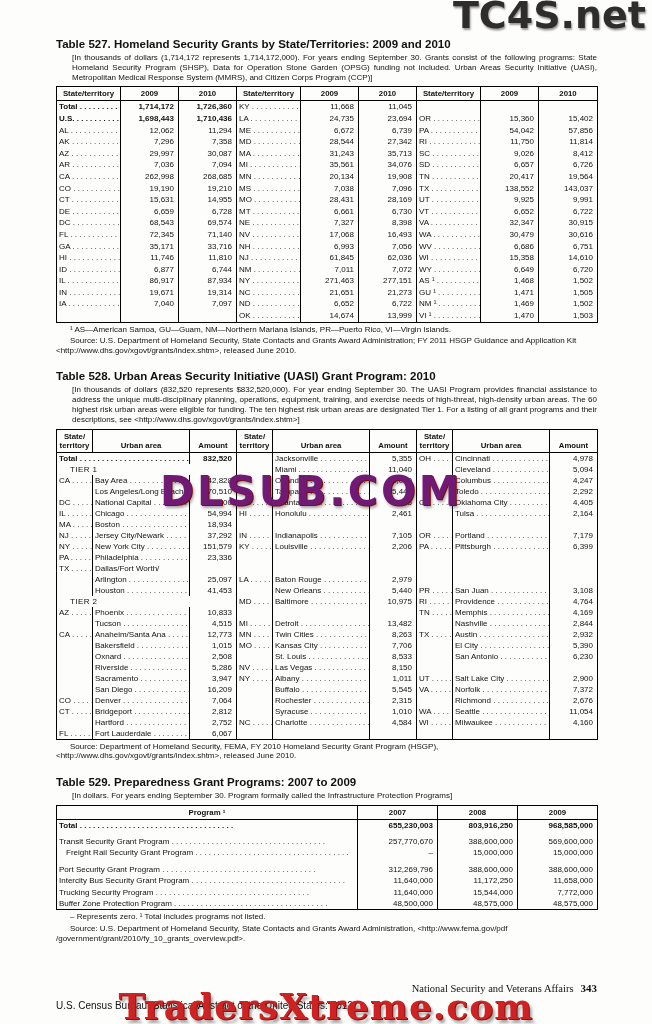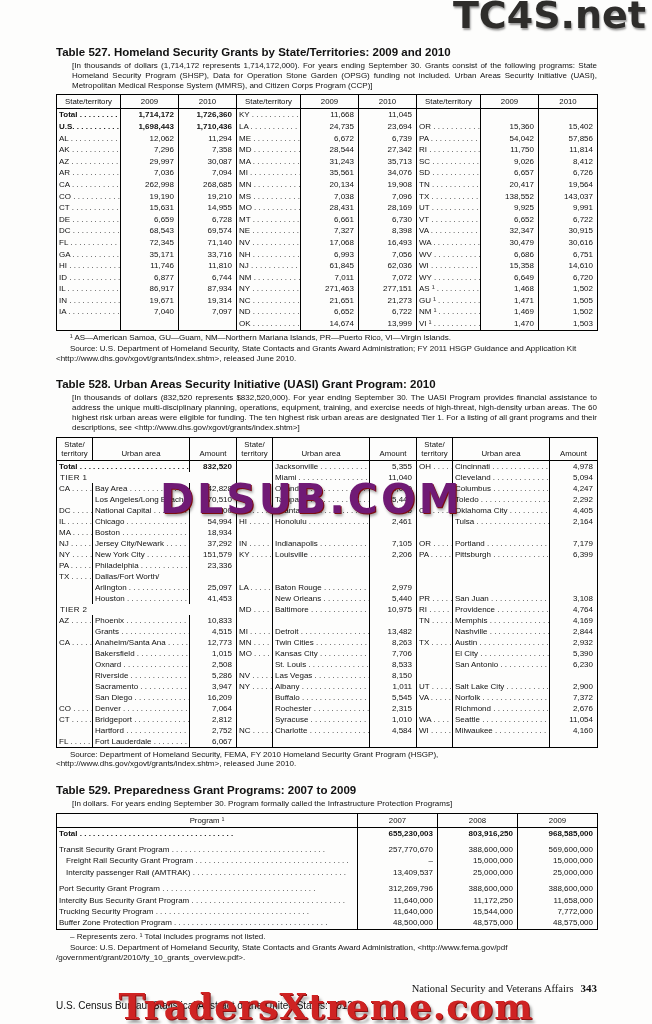--- a/index.html
+++ b/index.html
@@ -1,33 +1,33 @@
 <!DOCTYPE html>
 <html><head>
 <meta charset="utf-8">
 <style>
   html,body{margin:0;padding:0}
   body{width:652px;height:1024px;position:relative;background:#fdfdfc;font-family:"Liberation Sans",sans-serif;color:#111;overflow:hidden}
-  .content{position:absolute;left:56px;top:46px;width:541px;z-index:1}
+  .content{position:absolute;left:56px;top:38px;width:541px;z-index:1}
   .ttl{font-size:11.5px;font-weight:bold;margin:0 0 3px 0}
   .sec{margin-top:15px}
   .note{font-size:8px;line-height:9.8px;margin:0 0 4px 16px;text-align:justify}
   .fn,.src{font-size:8px;line-height:9.6px;margin:2px 0 0 0;text-indent:14px}
   table{border-collapse:collapse;table-layout:fixed;width:541px;border:1px solid #000;border-top:1.5px solid #000;border-bottom:1.5px solid #000}
-  th{font-size:7.8px;font-weight:normal;padding:2px 1px;border-bottom:1px solid #000;border-left:1px solid #000;vertical-align:bottom}
+  th{font-size:7.8px;font-weight:bold;padding:2px 1px;border-bottom:1px solid #000;border-left:1px solid #000;vertical-align:bottom}
   td{font-size:8px;padding:0;border-left:1px solid #000;vertical-align:bottom;overflow:hidden}
   tr>th:first-child,tr>td:first-child{border-left:none}
   .t527 td{line-height:11.6px}
   .t528 td{line-height:11px}
   .t529 td{line-height:11.4px}
   .st,.pg,.ua{text-align:left;padding-left:2px;white-space:nowrap}
   .nm{text-align:right;padding-right:4px;white-space:nowrap}
   .ld .lb::after{content:" . . . . . . . . . . . . . . . . . . . . . . . . . . . . . . . . . . ."}
   .bd{font-weight:bold}
-  .sub{padding-left:3px;letter-spacing:.4px;white-space:nowrap}
+  .sub{padding-left:13px;letter-spacing:.4px;white-space:nowrap}
   .gap{padding-top:5px}
   .ind .lb{padding-left:7px}
   .tblwrap{position:relative}
   .wm-top{position:absolute;top:-7px;right:6px;font-size:38px;font-weight:bold;font-family:"DejaVu Sans",sans-serif;color:#2e2d2b;text-shadow:1px 2px 2px #9a9a9a;z-index:6}
   .wm-mid{position:absolute;top:38px;left:104px;font-size:41px;font-weight:bold;font-family:"DejaVu Sans",sans-serif;color:#701a75;letter-spacing:3px;text-shadow:1px 1px 0 #7c0d0d,2px 3px 3px rgba(0,0,0,.35);z-index:6}
   .wm-bot{position:absolute;bottom:-3px;left:50%;transform:translateX(-50%);font-size:36px;font-weight:bold;font-family:"DejaVu Serif",serif;color:#cf2323;letter-spacing:1px;white-space:nowrap;text-shadow:1px 1px 0 #8d1111,3px 4px 3px rgba(0,0,0,.35);z-index:6}
   .pfoot{position:absolute;right:55px;bottom:30px;font-family:"Liberation Serif",serif;font-size:10.5px;z-index:2}
   .pfoot .pno{font-weight:bold;font-size:11px;margin-left:7px}
   .census{position:absolute;left:56px;bottom:13px;font-size:10px;z-index:2}
 </style>
@@ -466,21 +466,21 @@
             <td class="nm">10,833</td>
             <td class="st"><span class="lb"></span></td>
             <td class="ua"><span class="lb"></span></td>
             <td class="nm"></td>
             <td class="st ld"><span class="lb">TN</span></td>
             <td class="ua ld"><span class="lb">Memphis</span></td>
             <td class="nm">4,169</td>
           </tr>
           <tr>
             <td class="st"><span class="lb"></span></td>
-            <td class="ua ld"><span class="lb">Grants</span></td>
+            <td class="ua ld"><span class="lb">Tucson</span></td>
             <td class="nm">4,515</td>
             <td class="st ld"><span class="lb">MI</span></td>
             <td class="ua ld"><span class="lb">Detroit</span></td>
             <td class="nm">13,482</td>
             <td class="st"><span class="lb"></span></td>
             <td class="ua ld"><span class="lb">Nashville</span></td>
             <td class="nm">2,844</td>
           </tr>
           <tr>
             <td class="st ld"><span class="lb">CA</span></td>
@@ -628,26 +628,20 @@
           <td class="nm gap">388,600,000</td>
           <td class="nm gap">569,600,000</td>
         </tr>
         <tr>
           <td class="pg ld ind"><span class="lb">Freight Rail Security Grant Program</span></td>
           <td class="nm ind">–</td>
           <td class="nm ind">15,000,000</td>
           <td class="nm ind">15,000,000</td>
         </tr>
         <tr>
-          <td class="pg ld ind"><span class="lb">Intercity passenger Rail (AMTRAK)</span></td>
-          <td class="nm ind">13,409,537</td>
-          <td class="nm ind">25,000,000</td>
-          <td class="nm ind">25,000,000</td>
-        </tr>
-        <tr>
           <td class="pg ld gap"><span class="lb">Port Security Grant Program</span></td>
           <td class="nm gap">312,269,796</td>
           <td class="nm gap">388,600,000</td>
           <td class="nm gap">388,600,000</td>
         </tr>
         <tr>
           <td class="pg ld"><span class="lb">Intercity Bus Security Grant Program</span></td>
           <td class="nm">11,640,000</td>
           <td class="nm">11,172,250</td>
           <td class="nm">11,658,000</td>

